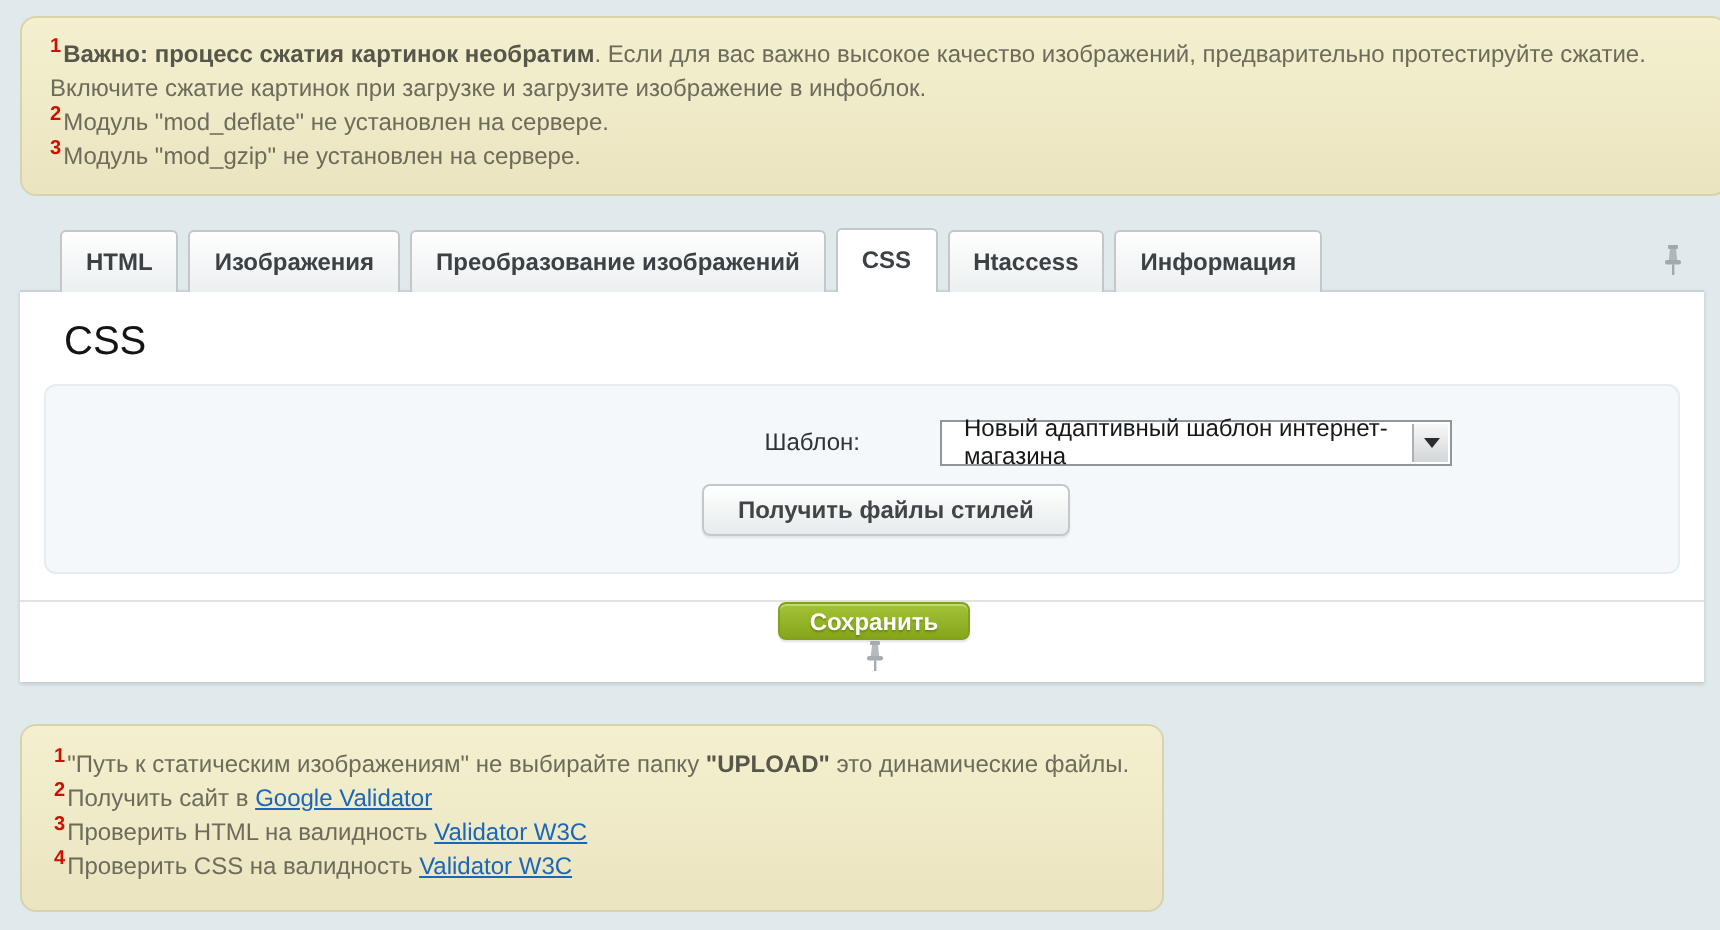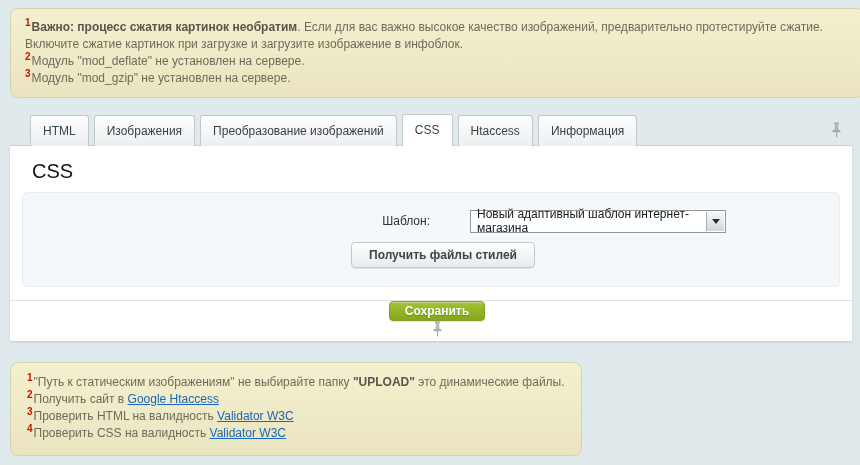--- a/index.html
+++ b/index.html
@@ -16,37 +16,37 @@
   .notice sup{color:#cc1100;font-weight:bold;font-size:10px;line-height:0;margin-right:1px;}
   .notice b{color:#57564a;}
   .notice a{color:#1a66b8;text-decoration:underline;cursor:pointer;}
 
   
   .tabbar{position:absolute;left:10px;top:114px;width:842px;height:32px;
           display:flex;align-items:flex-end;padding-left:0;z-index:3;}
   .tabbar-inner{display:flex;align-items:flex-end;margin-left:20px;}
   .tab{box-sizing:border-box;height:31px;line-height:30px;padding:0 12px;margin-right:5px;
        background:linear-gradient(#fefefe,#eceff0);border:1px solid #c2c7c9;border-bottom:none;
-       border-radius:3px 3px 0 0;font-size:12px;font-weight:normal;color:#3c4146;
+       border-radius:3px 3px 0 0;font-size:12px;font-weight:bold;color:#3c4146;
        cursor:pointer;white-space:nowrap;}
   .tab.active{background:#fff;height:32px;position:relative;z-index:4;}
   .pin{position:absolute;right:10px;top:8px;cursor:pointer;opacity:.85;}
 
   
   .panel{position:absolute;left:10px;top:145px;width:842px;height:196px;background:#fff;
          border-top:1px solid #ccd2d4;box-shadow:0 1px 2px rgba(0,0,0,.15);
          box-sizing:border-box;z-index:1;}
   .panel-heading{margin:14px 12px 9px 22px;font-size:20px;color:#121416;}
 
   .form-box{box-sizing:border-box;margin:0 12px;height:95px;background:#f4f8fa;
             border:1px solid #e4edf0;border-radius:6px;padding-top:16px;}
   .form-row{display:flex;align-items:center;height:24px;padding-left:353px;gap:31px;}
   .form-row label{width:54px;text-align:right;margin-right:9px;font-size:12px;color:#2f3338;}
   .selectbox{position:relative;box-sizing:border-box;width:256px;height:23px;background:#fff;
-             border:1px solid #8e979e;display:flex;align-items:center;padding-left:6px;
+             border:1px solid #8e979e;display:flex;align-items:center;padding-left:11px;
              font-size:12px;color:#16181a;cursor:pointer;}
   .select-arrow{position:absolute;right:1px;top:1px;width:17px;height:19px;
                 background:linear-gradient(#f8f8f8,#d2d6d8);border-left:1px solid #aab0b4;
                 display:flex;align-items:center;justify-content:center;}
   .tri{width:0;height:0;border:4px solid transparent;border-top:5px solid #2c2c2c;margin-top:5px;}
   .btn-row{margin-top:9px;padding-left:328px;}
   .btn-gray{height:26px;padding:0 17px;font-size:12px;font-weight:bold;color:#41454a;
             font-family:"Liberation Sans",sans-serif;background:linear-gradient(#ffffff,#e7ebeb);
             border:1px solid #c3c9cb;border-radius:4px;cursor:pointer;
             box-shadow:0 1px 1px rgba(0,0,0,.08);}
@@ -117,18 +117,18 @@
           <path d="M4 2.5 h3 l0.6 5.5 h-4.2 z" fill="#a8afb3"></path>
           <rect x="1.5" y="8" width="8" height="2.2" rx="1" fill="#979ea3"></rect>
           <rect x="5" y="10.2" width="1.2" height="5.3" fill="#979ea3"></rect>
         </svg>
       </span>
     </div>
   </div>
 
   <div class="notice notice-bottom">
     <div><sup>1</sup><span>"Путь к статическим изображениям" не выбирайте папку </span><b>"UPLOAD"</b><span> это динамические файлы.</span></div>
-    <div><sup>2</sup><span>Получить сайт в </span><a>Google Htaccess</a></div>
+    <div><sup>2</sup><span>Получить сайт в </span><a>Google Validator</a></div>
     <div><sup>3</sup><span>Проверить HTML на валидность </span><a>Validator W3C</a></div>
     <div><sup>4</sup><span>Проверить CSS на валидность </span><a>Validator W3C</a></div>
   </div>
 
 </div>
 
 </body></html>

